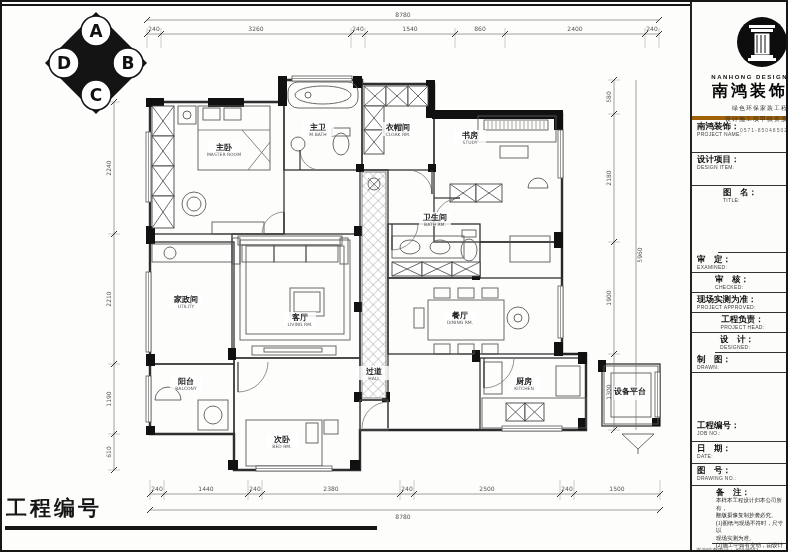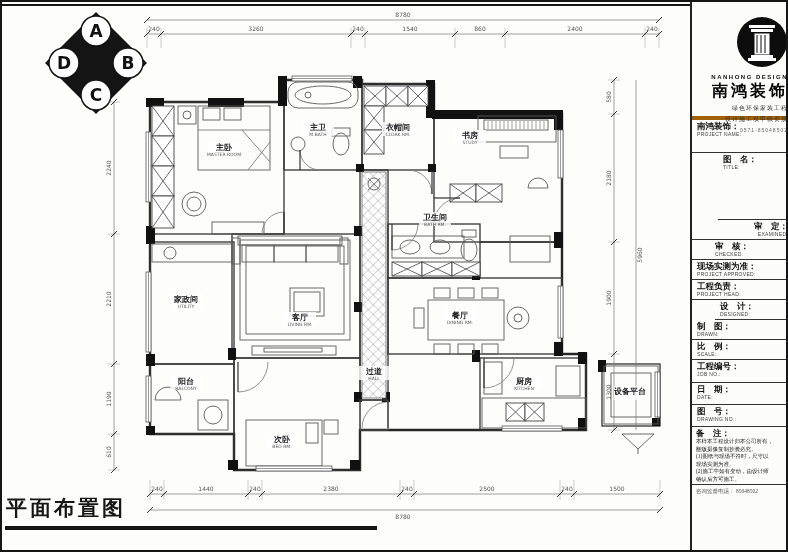--- a/index.html
+++ b/index.html
@@ -15,21 +15,21 @@
     border-left:2px solid #222;box-sizing:border-box;background:#fcfcfb;
   }
   .tb-logo{height:118px;border-bottom:4px solid #a16207;text-align:right;padding-top:14px;box-sizing:border-box;}
   .tb-logo-en{font-size:6px;letter-spacing:1.5px;color:#111;margin-top:2px;font-weight:bold;}
   .tb-logo-name{font-family:"Liberation Serif",serif;font-size:16px;font-weight:bold;letter-spacing:3px;color:#050505;margin-top:1px;}
   .tb-tag{font-size:6px;color:#333;letter-spacing:1px;margin-top:2px;}
   .tb-contact{font-size:5px;color:#666;margin-top:3px;letter-spacing:1px;}
   .tb-row{border-bottom:1px solid #333;box-sizing:border-box;padding:2px 0 0 5px;overflow:hidden;}
   .tb-cn{font-family:"Liberation Serif",serif;font-size:8.5px;font-weight:bold;color:#111;line-height:9px;}
   .tb-en{font-size:5px;color:#444;line-height:6px;letter-spacing:.3px;}
-  .tb-notes{border-bottom:1px solid #333;box-sizing:border-box;padding:2px 2px 1px 4px;}
+  .tb-notes{border-bottom:1px solid #333;box-sizing:border-box;padding:2px 2px 1px 4px;margin-left:20px;}
   .tb-note-line{font-size:5.5px;color:#222;line-height:7.5px;font-family:"Liberation Serif",serif;}
   .tb-phone{font-size:5.5px;color:#555;padding:3px 2px 0 4px;font-family:"Liberation Serif",serif;}
   
   #drawing-title{
     position:absolute;left:4px;top:492px;
     font-family:"Liberation Serif",serif;font-weight:bold;font-size:21px;
     letter-spacing:3px;color:#161616;
   }
   #title-underline{position:absolute;left:3px;top:524px;width:372px;height:4px;background:#161616;}
   #topline{position:absolute;left:0;top:2px;width:690px;height:2px;background:#161616;}
@@ -427,53 +427,53 @@
       <div class="tb-logo-name">南鸿装饰</div>
       <div class="tb-tag">绿色环保家装工程</div>
       <div class="tb-tag">设计施工双甲级资质</div>
       <div class="tb-contact">0571-85048502</div>
     </div>
     <div id="tb-rows">
         <div class="tb-row" style="height: 33px;">
           <div class="tb-cn">南鸿装饰：</div>
           <div class="tb-en">PROJECT NAME:</div>
         </div>
+        <div class="tb-row" style="height: 33px;">
+          <div class="tb-cn">设计项目：</div>
+          <div class="tb-en">DESIGN ITEM:</div>
+        </div>
         <div class="tb-row" style="height: 67px; margin-left: 26px;">
           <div class="tb-cn">图　名：</div>
           <div class="tb-en">TITLE:</div>
         </div>
-        <div class="tb-row" style="height: 20px; text-align: right;">
+        <div class="tb-row" style="height: 20px;">
           <div class="tb-cn">审　定：</div>
           <div class="tb-en">EXAMINED:</div>
         </div>
         <div class="tb-row" style="height: 20px; padding-left: 23px;">
           <div class="tb-cn">审　核：</div>
           <div class="tb-en">CHECKED:</div>
         </div>
         <div class="tb-row" style="height: 20px;">
           <div class="tb-cn">现场实测为准：</div>
           <div class="tb-en">PROJECT APPROVED:</div>
         </div>
-        <div class="tb-row" style="height: 20px;">
+        <div class="tb-row" style="height: 20px; text-align: center;">
           <div class="tb-cn">工程负责：</div>
           <div class="tb-en">PROJECT HEAD:</div>
         </div>
         <div class="tb-row" style="height: 20px; margin-left: 23px;">
           <div class="tb-cn">设　计：</div>
           <div class="tb-en">DESIGNED:</div>
         </div>
         <div class="tb-row" style="height: 20px;">
           <div class="tb-cn">制　图：</div>
           <div class="tb-en">DRAWN:</div>
         </div>
-        <div class="tb-row" style="height: 20px;">
-          <div class="tb-cn">比　例：</div>
-          <div class="tb-en">SCALE:</div>
-        </div>
-        <div class="tb-row" style="height: 23px;">
+        <div class="tb-row" style="height: 23px; margin-top: 46px;">
           <div class="tb-cn">工程编号：</div>
           <div class="tb-en">JOB NO.:</div>
         </div>
         <div class="tb-row" style="height: 22px;">
           <div class="tb-cn">日　期：</div>
           <div class="tb-en">DATE:</div>
         </div>
         <div class="tb-row" style="height: 22px;">
           <div class="tb-cn">图　号：</div>
           <div class="tb-en">DRAWING NO.:</div>
@@ -486,15 +486,15 @@
           <div class="tb-note-line">翻版摄像复制抄袭必究。</div>
           <div class="tb-note-line">(1)图纸与现场不符时，尺寸以</div>
           <div class="tb-note-line">现场实测为准。</div>
           <div class="tb-note-line">(2)施工中如有变动，由设计师</div>
           <div class="tb-note-line">确认后方可施工。</div>
         </div>
     </div>
     <div class="tb-phone">咨询监督电话： 85048502</div>
   </div>
 
-  <div id="drawing-title">平面布置图</div>
+  <div id="drawing-title">工程编号</div>
   <div id="title-underline"></div>
 </div>
 
 </body></html>

